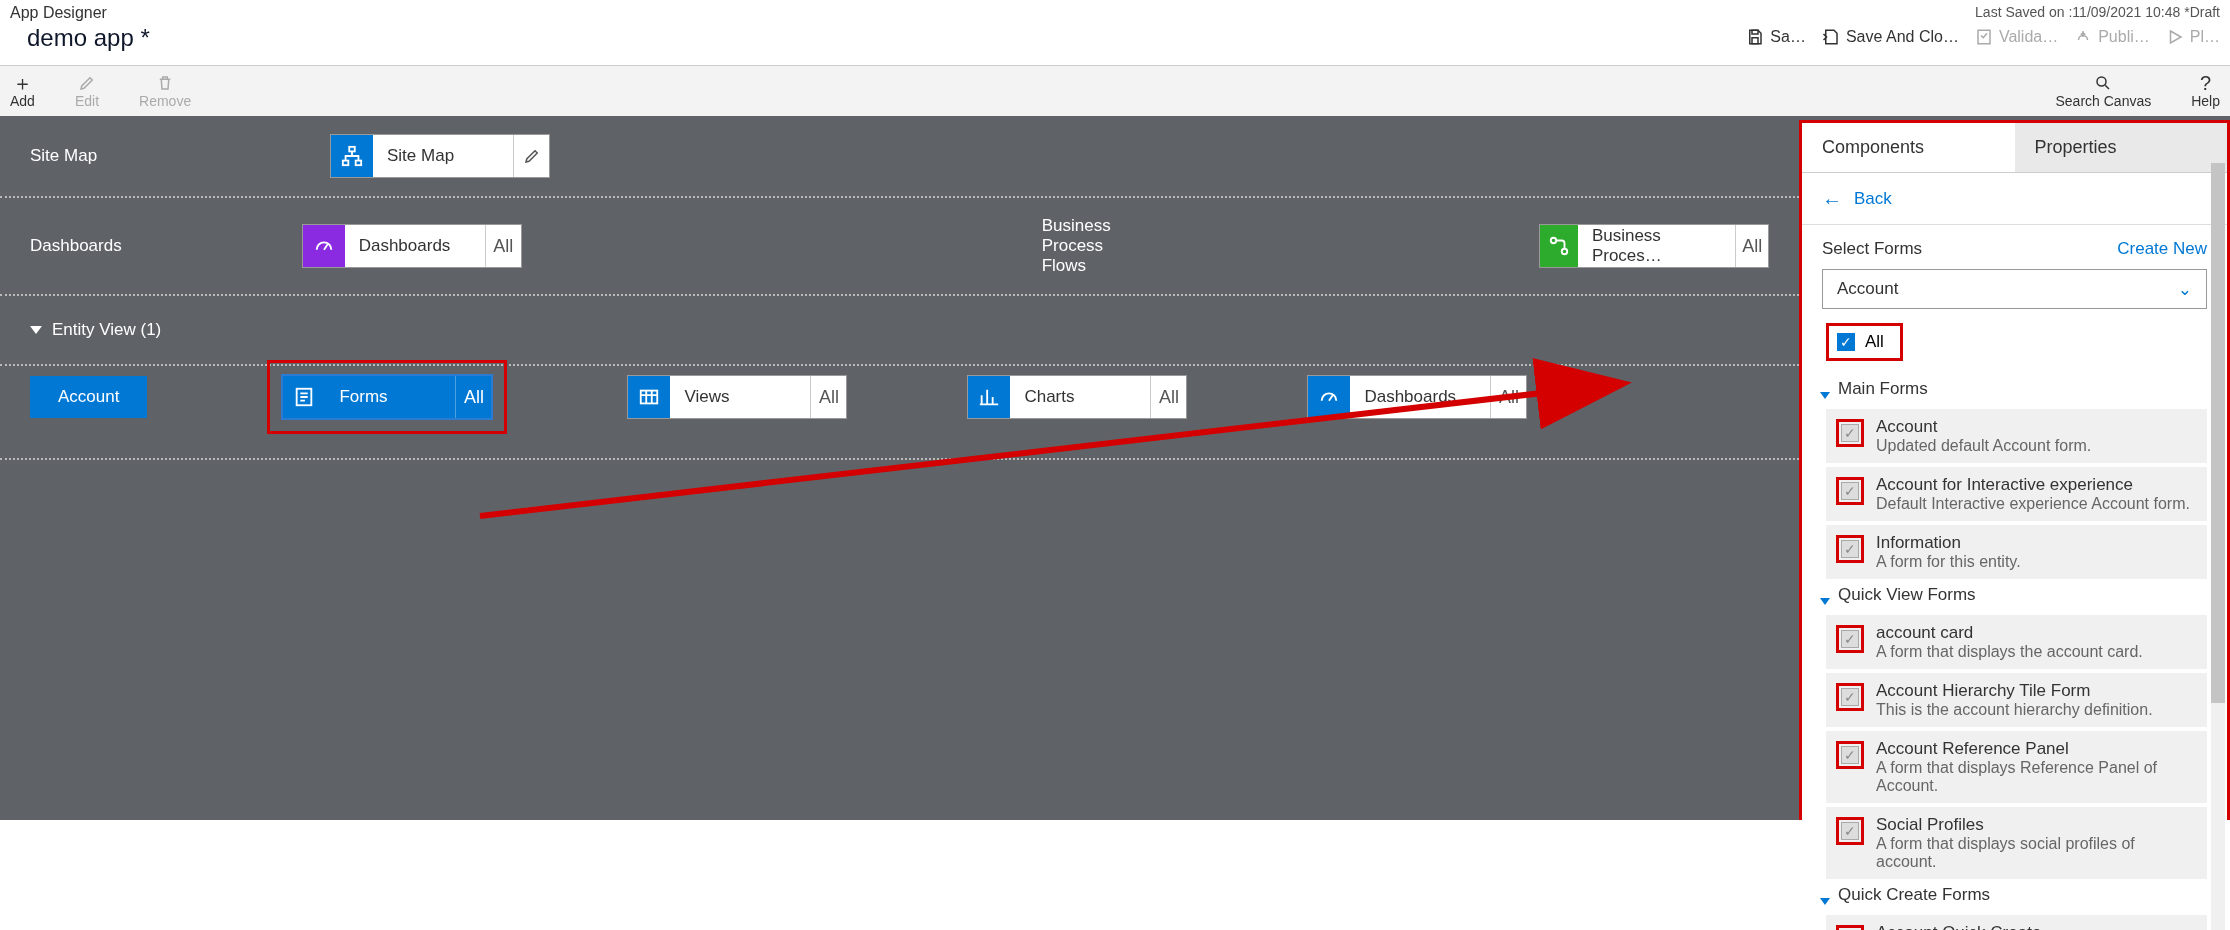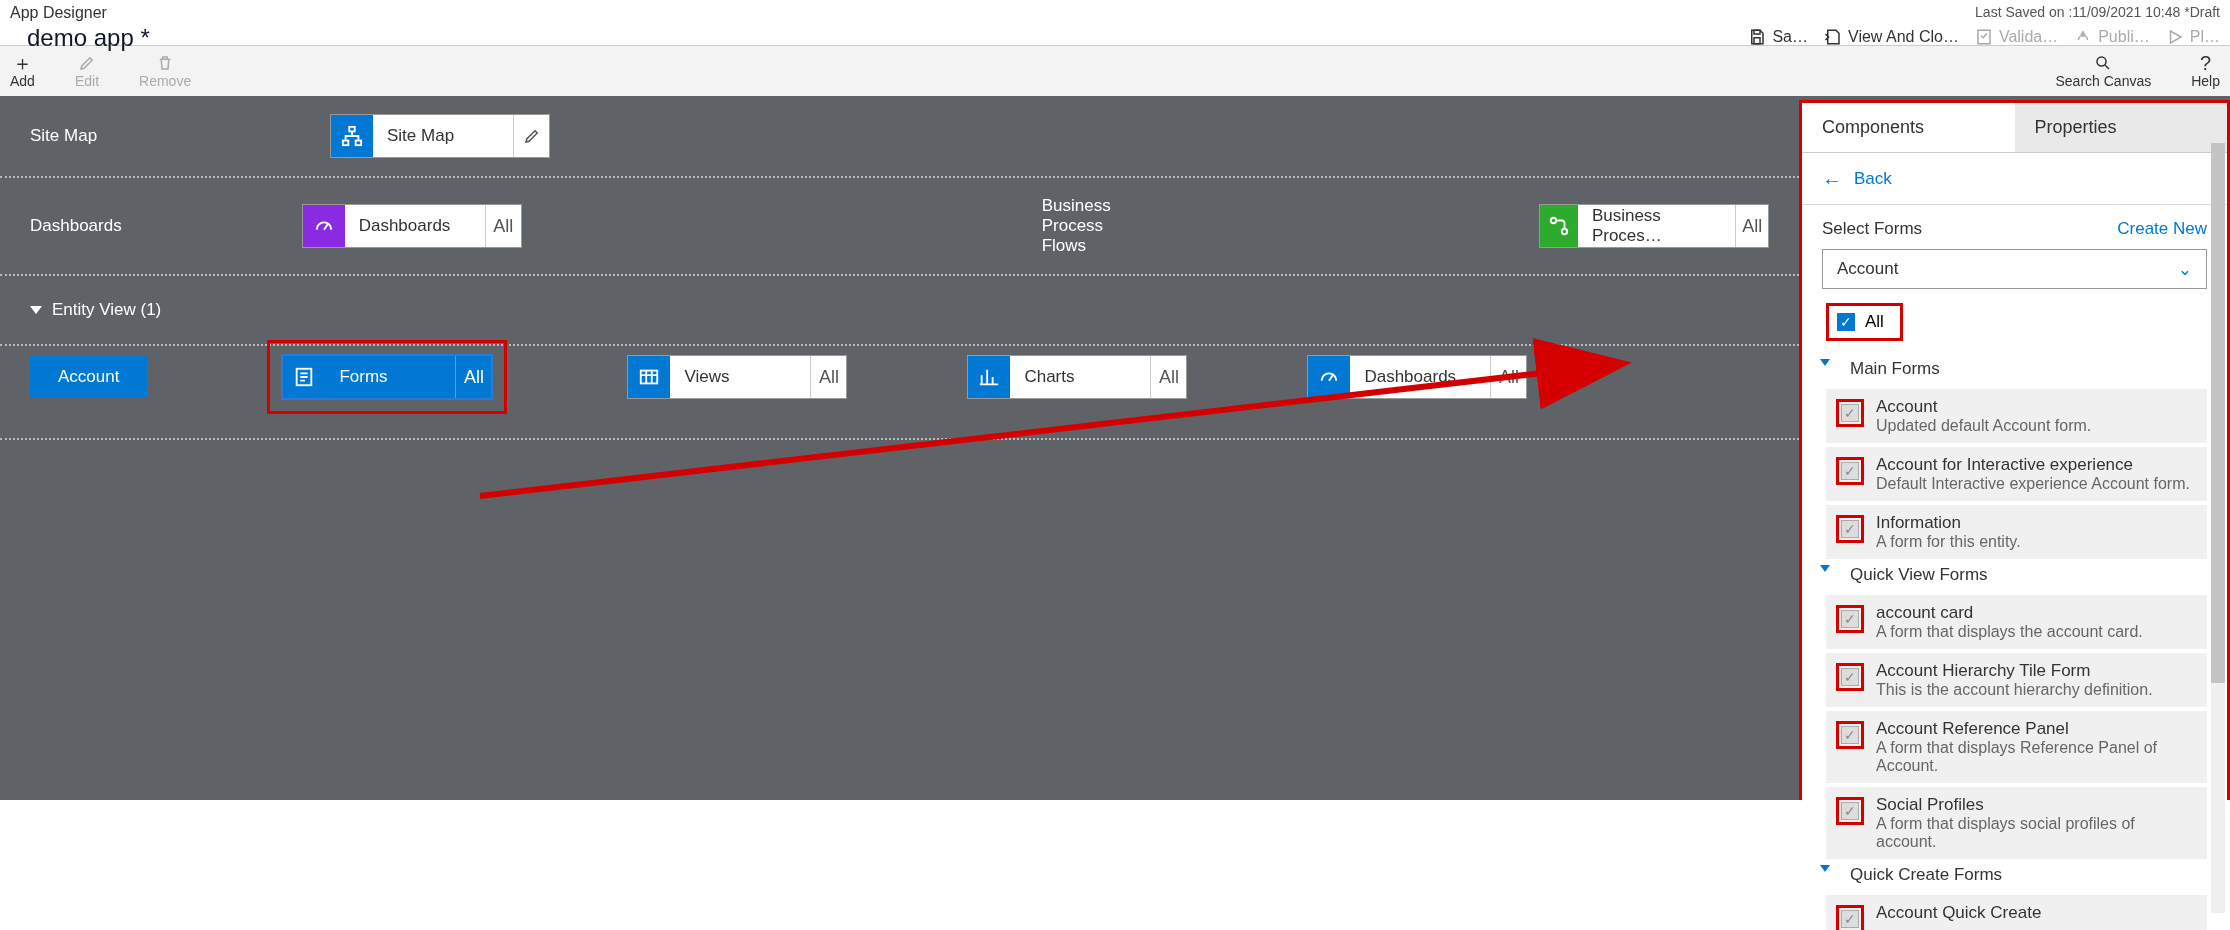--- a/index.html
+++ b/index.html
@@ -1,19 +1,19 @@
 <!DOCTYPE html>
 <html><head>
 <meta charset="utf-8">
 <style>
 * { box-sizing: border-box; margin: 0; padding: 0; font-family: "Segoe UI", Arial, sans-serif; }
 body { width: 2230px; height: 930px; background: #fff; position: relative; overflow: hidden; }
 
 
-.header { height: 46px; border-bottom: 1px solid #ccc; display: flex; justify-content: space-between; align-items: flex-start; padding: 4px 10px 0 10px; }
+.header { height: 66px; border-bottom: 1px solid #ccc; display: flex; justify-content: space-between; align-items: flex-start; padding: 4px 10px 0 10px; }
 .header-left .breadcrumb { font-size: 16px; color: #333; }
 .header-left .title { font-size: 24px; color: #0f172a; margin-top: 2px; margin-left: 17px; }
 .header-right { display: flex; flex-direction: column; align-items: flex-end; }
 .last-saved { font-size: 14px; color: #555; }
 .header-actions { display: flex; gap: 16px; margin-top: 8px; }
 .header-action { display: flex; align-items: center; gap: 6px; font-size: 16px; color: #333; cursor: pointer; }
 .header-action.disabled { color: #aaa; cursor: default; }
 .header-action .icon { width: 18px; height: 18px; display: inline-flex; align-items: center; justify-content: center; }
 
 
@@ -75,21 +75,21 @@
 .select-box { margin: 0 20px 14px 20px; border: 1px solid #999; height: 40px; display: flex; align-items: center; justify-content: space-between; padding: 0 14px; font-size: 17px; color: #333; cursor: pointer; }
 .chev { color: #0078d4; }
 
 .check-all { display: inline-flex; align-items: center; gap: 10px; margin: 0 0 12px 24px; padding: 6px 16px 6px 8px; border: 3px solid #d40000; font-size: 17px; }
 .checkbox { width: 18px; height: 18px; border: 1px solid #888; display: inline-flex; align-items: center; justify-content: center; }
 .checkbox.checked { background: #0078d4; border-color: #0078d4; }
 .checkbox.checked::after { content: "✓"; color: #fff; font-size: 14px; }
 .checkbox.disabled { background: #ddd; border-color: #aaa; }
 .checkbox.disabled::after { content: "✓"; color: #888; font-size: 14px; }
 
-.group-header { display: flex; align-items: flex-start; gap: 20px; padding: 6px 18px; font-size: 17px; color: #333; }
+.group-header { display: flex; align-items: flex-end; gap: 8px; padding: 6px 18px; font-size: 17px; color: #333; }
 .group-caret { width: 0; height: 0; border-left: 5px solid transparent; border-right: 5px solid transparent; border-top: 7px solid #0078d4; }
 
 .form-item { display: flex; gap: 12px; align-items: flex-start; margin: 4px 20px 0 24px; background: #f0f0f0; padding: 8px 10px; }
 .form-item .check-wrap { border: 3px solid #d40000; padding: 2px; margin-top: 2px; }
 .form-item .item-text .name { font-size: 17px; color: #333; }
 .form-item .item-text .desc { font-size: 16px; color: #666; }
 
 .scrollbar { position: absolute; right: 2px; top: 40px; width: 14px; height: 770px; background: #f0f0f0; }
 .scrollbar-thumb { width: 100%; height: 540px; background: #c4c4c4; }
 
@@ -116,21 +116,21 @@
         </span>
         <span>Sa…</span>
       </div>
       <div class="header-action">
         <span class="icon">
           <svg class="ico" viewBox="0 0 24 24" fill="none" stroke="#333" stroke-width="2">
               <path d="M5 3h11l4 4v14H5z"></path>
               <path d="M2 8l4 4-4 4"></path>
             </svg>
         </span>
-        <span>View And Clo…</span>
+        <span>Save And Clo…</span>
       </div>
       <div class="header-action disabled">
         <span class="icon">
           <svg class="ico" viewBox="0 0 24 24" fill="none" stroke="#aaa" stroke-width="2">
               <rect x="4" y="3" width="16" height="18"></rect>
               <path d="M8 10l3 3 5-6"></path>
             </svg>
         </span>
         <span>Valida…</span>
       </div>

